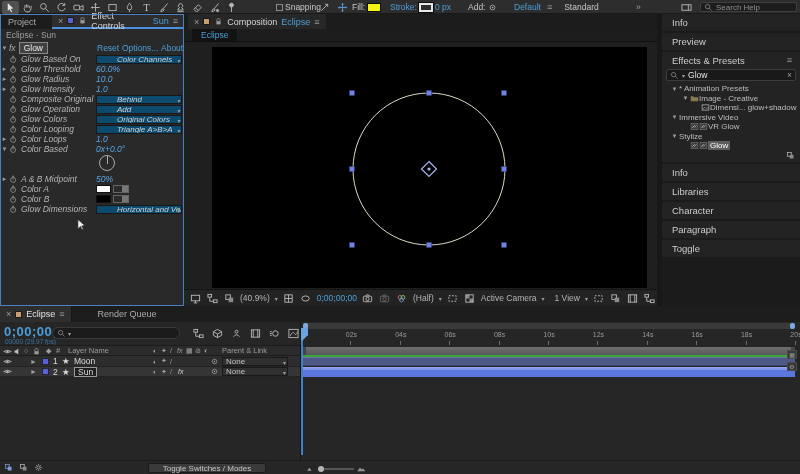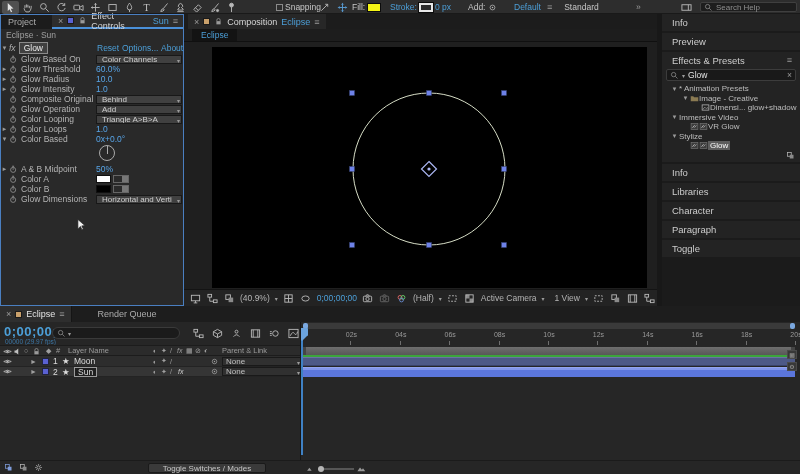--- a/index.html
+++ b/index.html
@@ -33,25 +33,25 @@
   .tab-active { display:flex; align-items:center; gap:4px; padding:0 6px; background:#2d2d2d; color:#d6d6d6; }
   .tab-active.focus { border-bottom:2px solid #4a90d9; }
   .mini-swatch { width:7px; height:7px; border:1px solid #1a1a1a; }
   .xclose, .hamb { color:#9a9a9a; font-size:9px; }
   
   .crumb { height:13px; line-height:13px; padding-left:6px; color:#9f9f9f; font-size:8.5px; }
   #fx-head { position:relative; height:12px; display:flex; align-items:center; font-size:8.5px; overflow:hidden; }
   .twirl { width:9px; text-align:center; color:#9a9a9a; font-size:6px; flex:0 0 auto; }
   .fxname { border:1px solid #8a8a8a; background:#404040; color:#ececec; padding:0 4px; line-height:10px; }
   .fxlink { position:absolute; color:#4c9fd8; white-space:nowrap; }
-  .fxrow { position:relative; height:10px; display:flex; align-items:center; font-size:8.5px; color:#b4b4b4; }
+  .fxrow { position:relative; height:10px; display:flex; align-items:center; font-size:8.5px; color:#b4b4b4;font-style:italic; }
   .fxrow .lbl { margin-left:3px; white-space:nowrap; }
   .valslot { position:absolute; left:96px; top:0; height:10px; display:flex; align-items:center; }
-  .dd { width:86px; height:9px; background:#404040; border:1px solid #181818; color:#cfcfcf; font-size:8px;
-        line-height:8px; padding:0 8px 0 5px; position:relative; white-space:nowrap; overflow:hidden; }
+  .dd { width:86px; height:9px; background:#0c4a6e; border:1px solid #181818; color:#cfcfcf; font-size:8px;
+        line-height:8px; padding:0 8px 0 20px; position:relative; white-space:nowrap; overflow:hidden; }
   .dd .car { position:absolute; right:1px; top:1px; color:#9a9a9a; font-size:6px; }
   .bval { color:#58a5e8; font-size:8.5px; }
   .cswatch { width:15px; height:8px; border:1px solid #101010; }
   .cpicker { width:16px; height:8px; border:1px solid #666; background:linear-gradient(90deg,#2a2a2a 55%,#777 55%); margin-left:2px; }
   #dial { height:20px; position:relative; }
   #dial .face { position:absolute; left:99px; top:1px; width:16px; height:16px; border:1px solid #aaa; border-radius:50%; }
   #dial .stem { position:absolute; left:107px; top:2px; width:1px; height:8px; background:#aaa; }
   
   #subtabs { height:13px; background:#1d1d1d; border-bottom:1px solid #101010; display:flex; align-items:center; padding-left:8px; }
   .subtab { background:#131313; color:#4c9fd8; font-size:8.5px; line-height:10px; padding:1px 9px; }
@@ -83,21 +83,21 @@
   #tl-search { position:absolute; left:52px; top:5px; width:128px; height:12px; background:#1b1b1b;
                border:1px solid #3a3a3a; border-radius:6px; display:flex; align-items:center; padding:0 4px; gap:2px; }
   #tl-icons { position:absolute; left:192px; top:5px; display:flex; gap:7px; }
   #tl-cols { position:absolute; left:0; top:23px; width:300px; height:11px; background:#2b2b2b;
              border-top:1px solid #1c1c1c; border-bottom:1px solid #1c1c1c; font-size:7.5px; color:#9a9a9a; }
   .colpos { position:absolute; top:0; height:9px; display:flex; align-items:center; }
   .lrow { position:absolute; left:0; width:300px; height:10.5px; font-size:8.5px; color:#dcdcdc; }
   .lrow .cell { position:absolute; top:0; height:10.5px; display:flex; align-items:center; }
   .uic { font-size:7px; color:#9f9f9f; font-style:normal; }
   .namebox { border:1px solid #9b9b9b; background:#1f1f1f; padding:0 3px; line-height:8px; }
-  .pdrop { width:80px; height:9px; background:#303030; border:1px solid #191919; color:#c0c0c0; font-size:8px;
+  .pdrop { width:66px; height:9px; background:#303030; border:1px solid #191919; color:#c0c0c0; font-size:8px;
            line-height:8px; padding:0 8px 0 3px; position:relative; }
   .pdrop .car { position:absolute; right:1px; top:1px; color:#9a9a9a; font-size:6px; }
   
   #navig { position:absolute; left:2px; top:1px; width:492px; height:6px; background:#3a3a3a; border-radius:3px; }
   .navcap { position:absolute; top:0; width:5px; height:6px; background:#7aa8e0; border-radius:2px; }
   .rlab { position:absolute; top:9px; width:24px; text-align:center; font-size:7px; color:#9a9a9a; }
   .rtick { position:absolute; top:19px; width:1px; height:4px; background:#6e6e6e; }
   #workarea { position:absolute; left:1px; top:25px; width:493px; height:10px;
               background:linear-gradient(#6e6e6e,#585858); border-bottom:2px solid #3ba53b; }
   #workarea .wh { position:absolute; top:0; width:4px; height:8px; background:#454545; }
@@ -397,20 +397,33 @@
           </span>
         </div>
         <div class="fxrow">
           <span class="twirl"></span>
           <span class="icn sm">
             <svg viewBox="0 0 12 12" fill="none" stroke="#b8b8b8" stroke-width="1">
               <circle cx="5.5" cy="6.5" r="3.4" stroke="#9a9a9a"></circle>
               <path d="M5.5 6.5 V4.2 M4.2 1.6 H6.8 M5.5 1.6 V3" stroke="#9a9a9a"></path>
             </svg>
           </span>
+          <span class="lbl">Glow Colors</span>
+          <span class="valslot">
+            <span class="dd">Original Colors<span class="car">▾</span></span>
+          </span>
+        </div>
+        <div class="fxrow">
+          <span class="twirl"></span>
+          <span class="icn sm">
+            <svg viewBox="0 0 12 12" fill="none" stroke="#b8b8b8" stroke-width="1">
+              <circle cx="5.5" cy="6.5" r="3.4" stroke="#9a9a9a"></circle>
+              <path d="M5.5 6.5 V4.2 M4.2 1.6 H6.8 M5.5 1.6 V3" stroke="#9a9a9a"></path>
+            </svg>
+          </span>
           <span class="lbl">Color Looping</span>
           <span class="valslot">
             <span class="dd">Triangle A&gt;B&gt;A<span class="car">▾</span></span>
           </span>
         </div>
         <div class="fxrow">
           <span class="twirl">►</span>
           <span class="icn sm">
             <svg viewBox="0 0 12 12" fill="none" stroke="#b8b8b8" stroke-width="1">
               <circle cx="5.5" cy="6.5" r="3.4" stroke="#9a9a9a"></circle>

